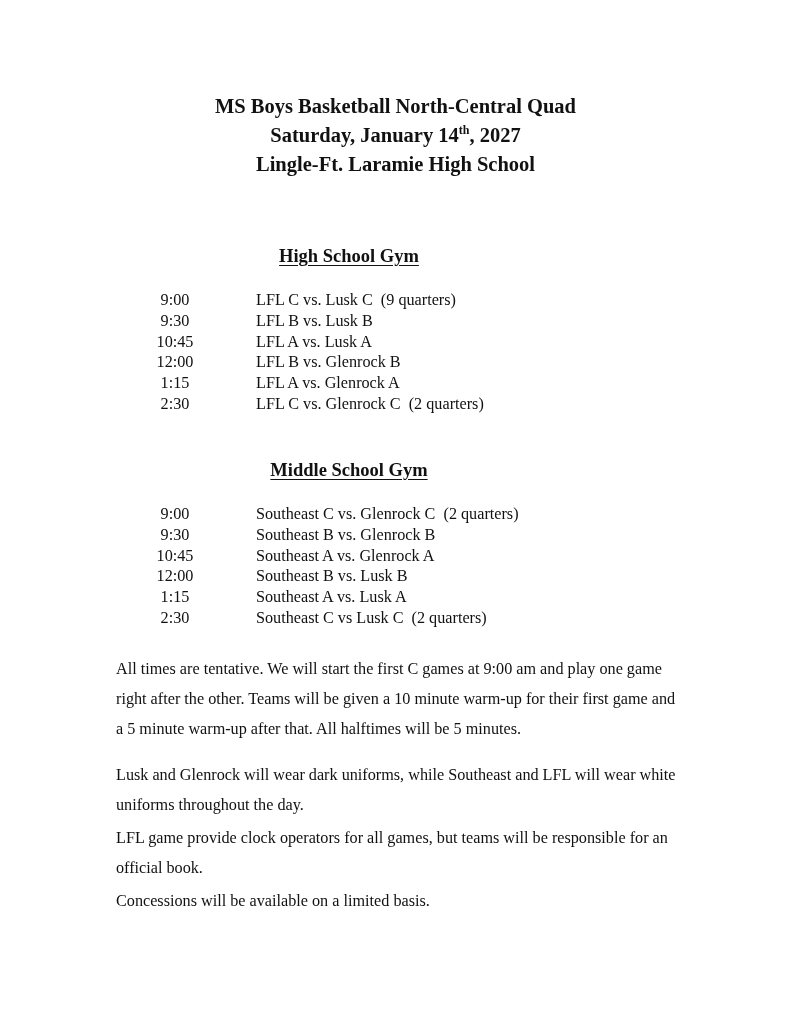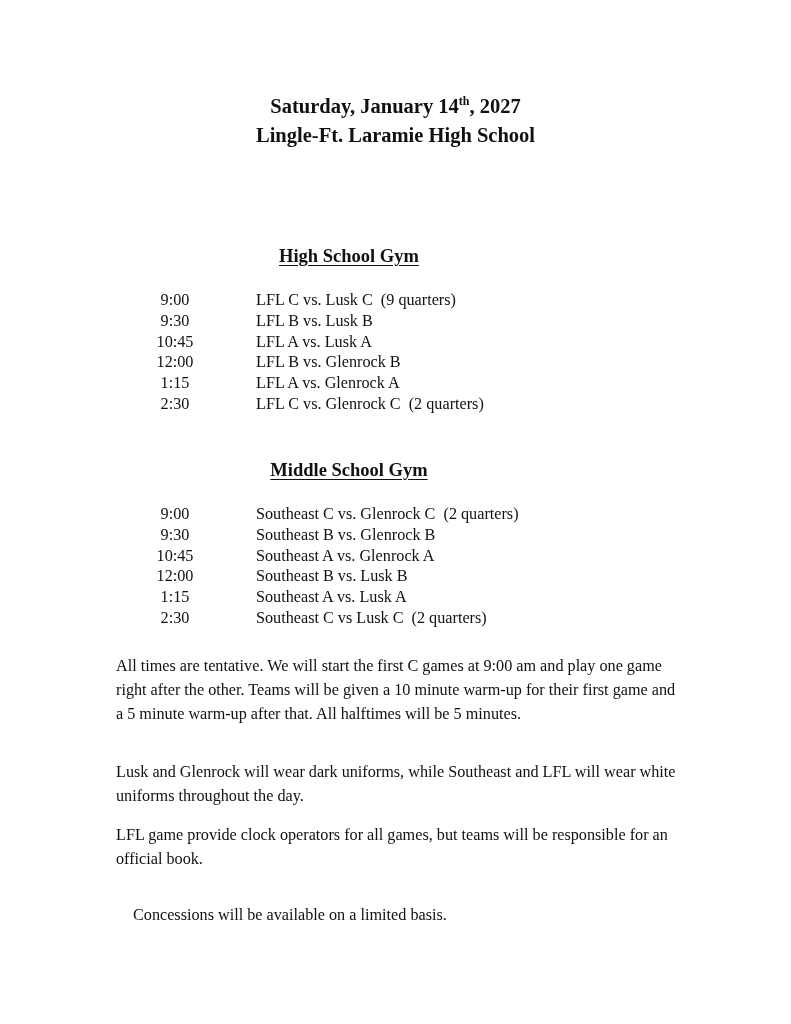--- a/index.html
+++ b/index.html
@@ -15,27 +15,28 @@
     .section-heading {
       position: absolute; left: 0; width: 698px; text-align: center;
       font-weight: bold; font-size: 18.5px; text-decoration: underline;
       text-underline-offset: 3px;
     }
     .schedule { position: absolute; left: 150px; width: 500px; }
     .row { display: flex; height: 20.8px; font-size: 16.2px; line-height: 20.8px; }
     .time { width: 50px; text-align: center; }
     .game { margin-left: 56px; white-space: pre; }
     .para {
-      position: absolute; left: 116px; width: 560px; font-size: 16.2px; line-height: 24px;
+      position: absolute; left: 116px; width: 560px; font-size: 16.2px; line-height: 30px;
     }
   </style>
 </head>
 <body>
 
 <div class="title-block">
+  <div>MS Boys Basketball North-Central Quad</div>
   <div><span>Saturday, January 14</span><sup>th</sup><span>, 2027</span></div>
   <div>Lingle-Ft. Laramie High School</div>
 </div>
 
 <div class="section-heading" style="top:246px;">High School Gym</div>
 <div class="schedule" style="top:290px;">
   <div class="row">
       <span class="time">9:00</span>
       <span class="game">LFL C vs. Lusk C  (9 quarters)</span>
     </div>
@@ -85,13 +86,13 @@
     </div>
   <div class="row">
       <span class="time">2:30</span>
       <span class="game">Southeast C vs Lusk C  (2 quarters)</span>
     </div>
 </div>
 
 <p class="para" style="top:654px; margin:0;">All times are tentative.  We will start the first C games at 9:00 am and play one game right after the other.  Teams will be given a 10 minute warm-up for their first game and a 5 minute warm-up after that.  All halftimes will be 5 minutes.</p>
 <p class="para" style="top:760px; margin:0;">Lusk and Glenrock will wear dark uniforms, while Southeast and LFL will wear white uniforms throughout the day.</p>
 <p class="para" style="top:823px; margin:0;">LFL game provide clock operators for all games, but teams will be responsible for an official book.</p>
-<p class="para" style="top:886px; margin:17px;">Concessions will be available on a limited basis.</p>
+<p class="para" style="top:886px; margin:0;">Concessions will be available on a limited basis.</p>
 
 </body></html>

